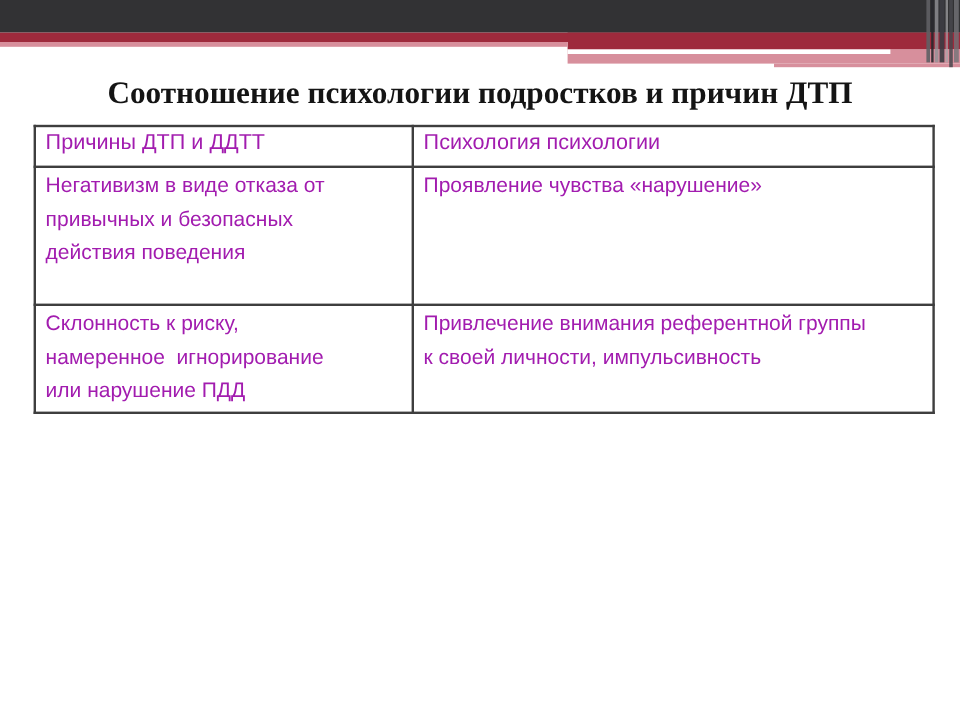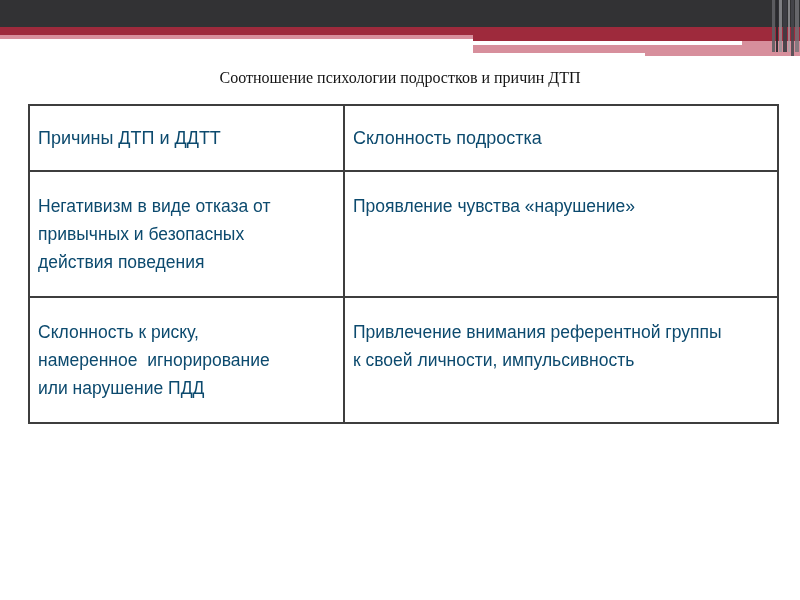--- a/index.html
+++ b/index.html
@@ -35,41 +35,41 @@
   .corner .s7 { left: 25px; width: 4px; background: rgba(115,115,120,0.8);}
 
   
   .title {
     position: absolute;
     top: 60px; left: 0;
     width: 800px; height: 36px;
     line-height: 36px;
     text-align: center;
     font-family: "Liberation Serif", serif;
-    font-weight: normal;
-    font-size: 16px;
+    font-weight: bold;
+    font-size: 26px;
     color: #141414;
   }
 
   
   table.cmp {
     position: absolute;
     left: 28px; top: 104px;
     width: 749px;
     border-collapse: collapse;
     table-layout: fixed;
   }
   .cmp th, .cmp td {
     border: 2px solid #3e3e3e;
     vertical-align: top;
     text-align: left;
-    padding: 20px 8px;
+    padding: 0 8px;
     font-weight: normal;
     white-space: pre-wrap;
-    color: #0c4a6e;
+    color: #a21caf;
   }
   .cmp col.c1 { width: 315px; }
   .cmp col.c2 { width: 434px; }
   .cmp thead tr { height: 34px; }
   .cmp th { font-size: 18px; line-height: 24px; }
   .cmp td { font-size: 17.5px; line-height: 28px; }
   .cmp tbody tr:nth-child(1) { height: 115px; }
   .cmp tbody tr:nth-child(2) { height: 90px; }
   .cmp tbody tr:nth-child(3) { height: 96px; }
   .cmp tbody tr:nth-child(4) { height: 152px; }
@@ -101,21 +101,21 @@
   <h1 class="title">Соотношение психологии подростков и причин ДТП</h1>
 
   <table class="cmp">
     <colgroup>
         <col class="c1">
         <col class="c2">
       </colgroup>
     <thead>
       <tr>
         <th>Причины ДТП и ДДТТ</th>
-        <th>Склонность подростка</th>
+        <th>Психология психологии</th>
       </tr>
     </thead>
     <tbody>
       <tr>
         <td>Негативизм в виде отказа от
 привычных и безопасных
 действия поведения</td>
         <td>Проявление чувства «нарушение»</td>
       </tr>
       <tr>

